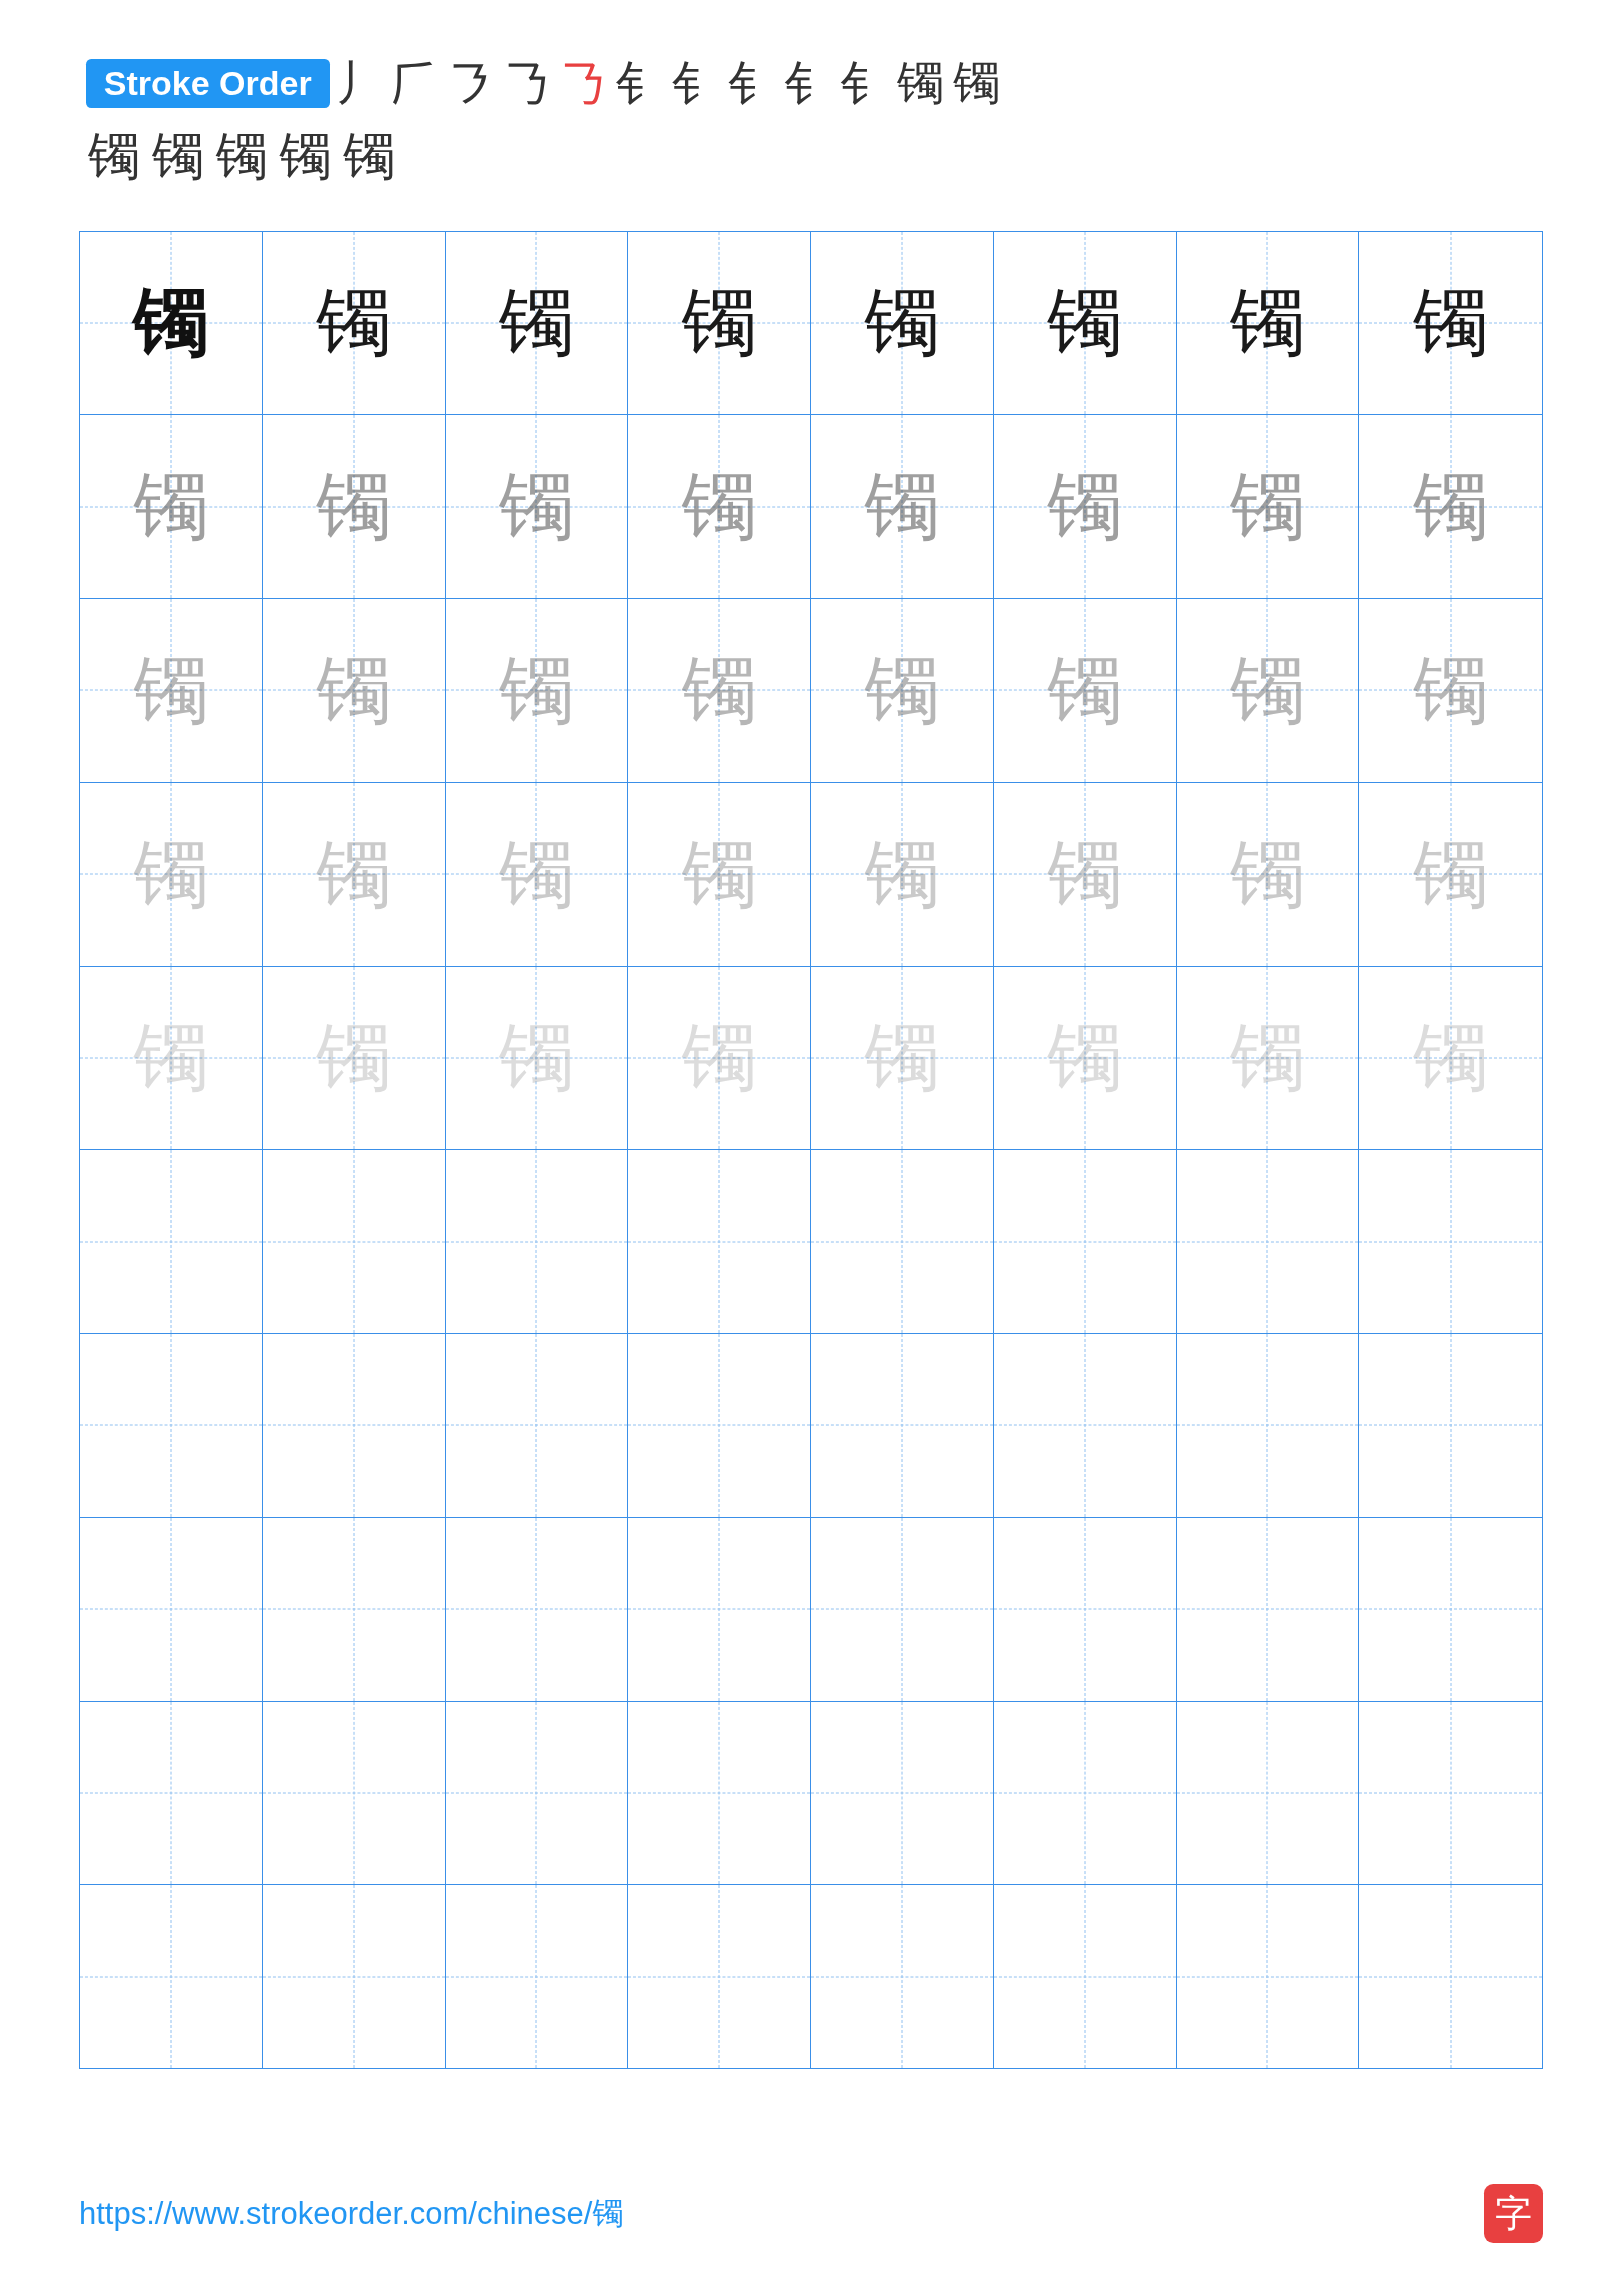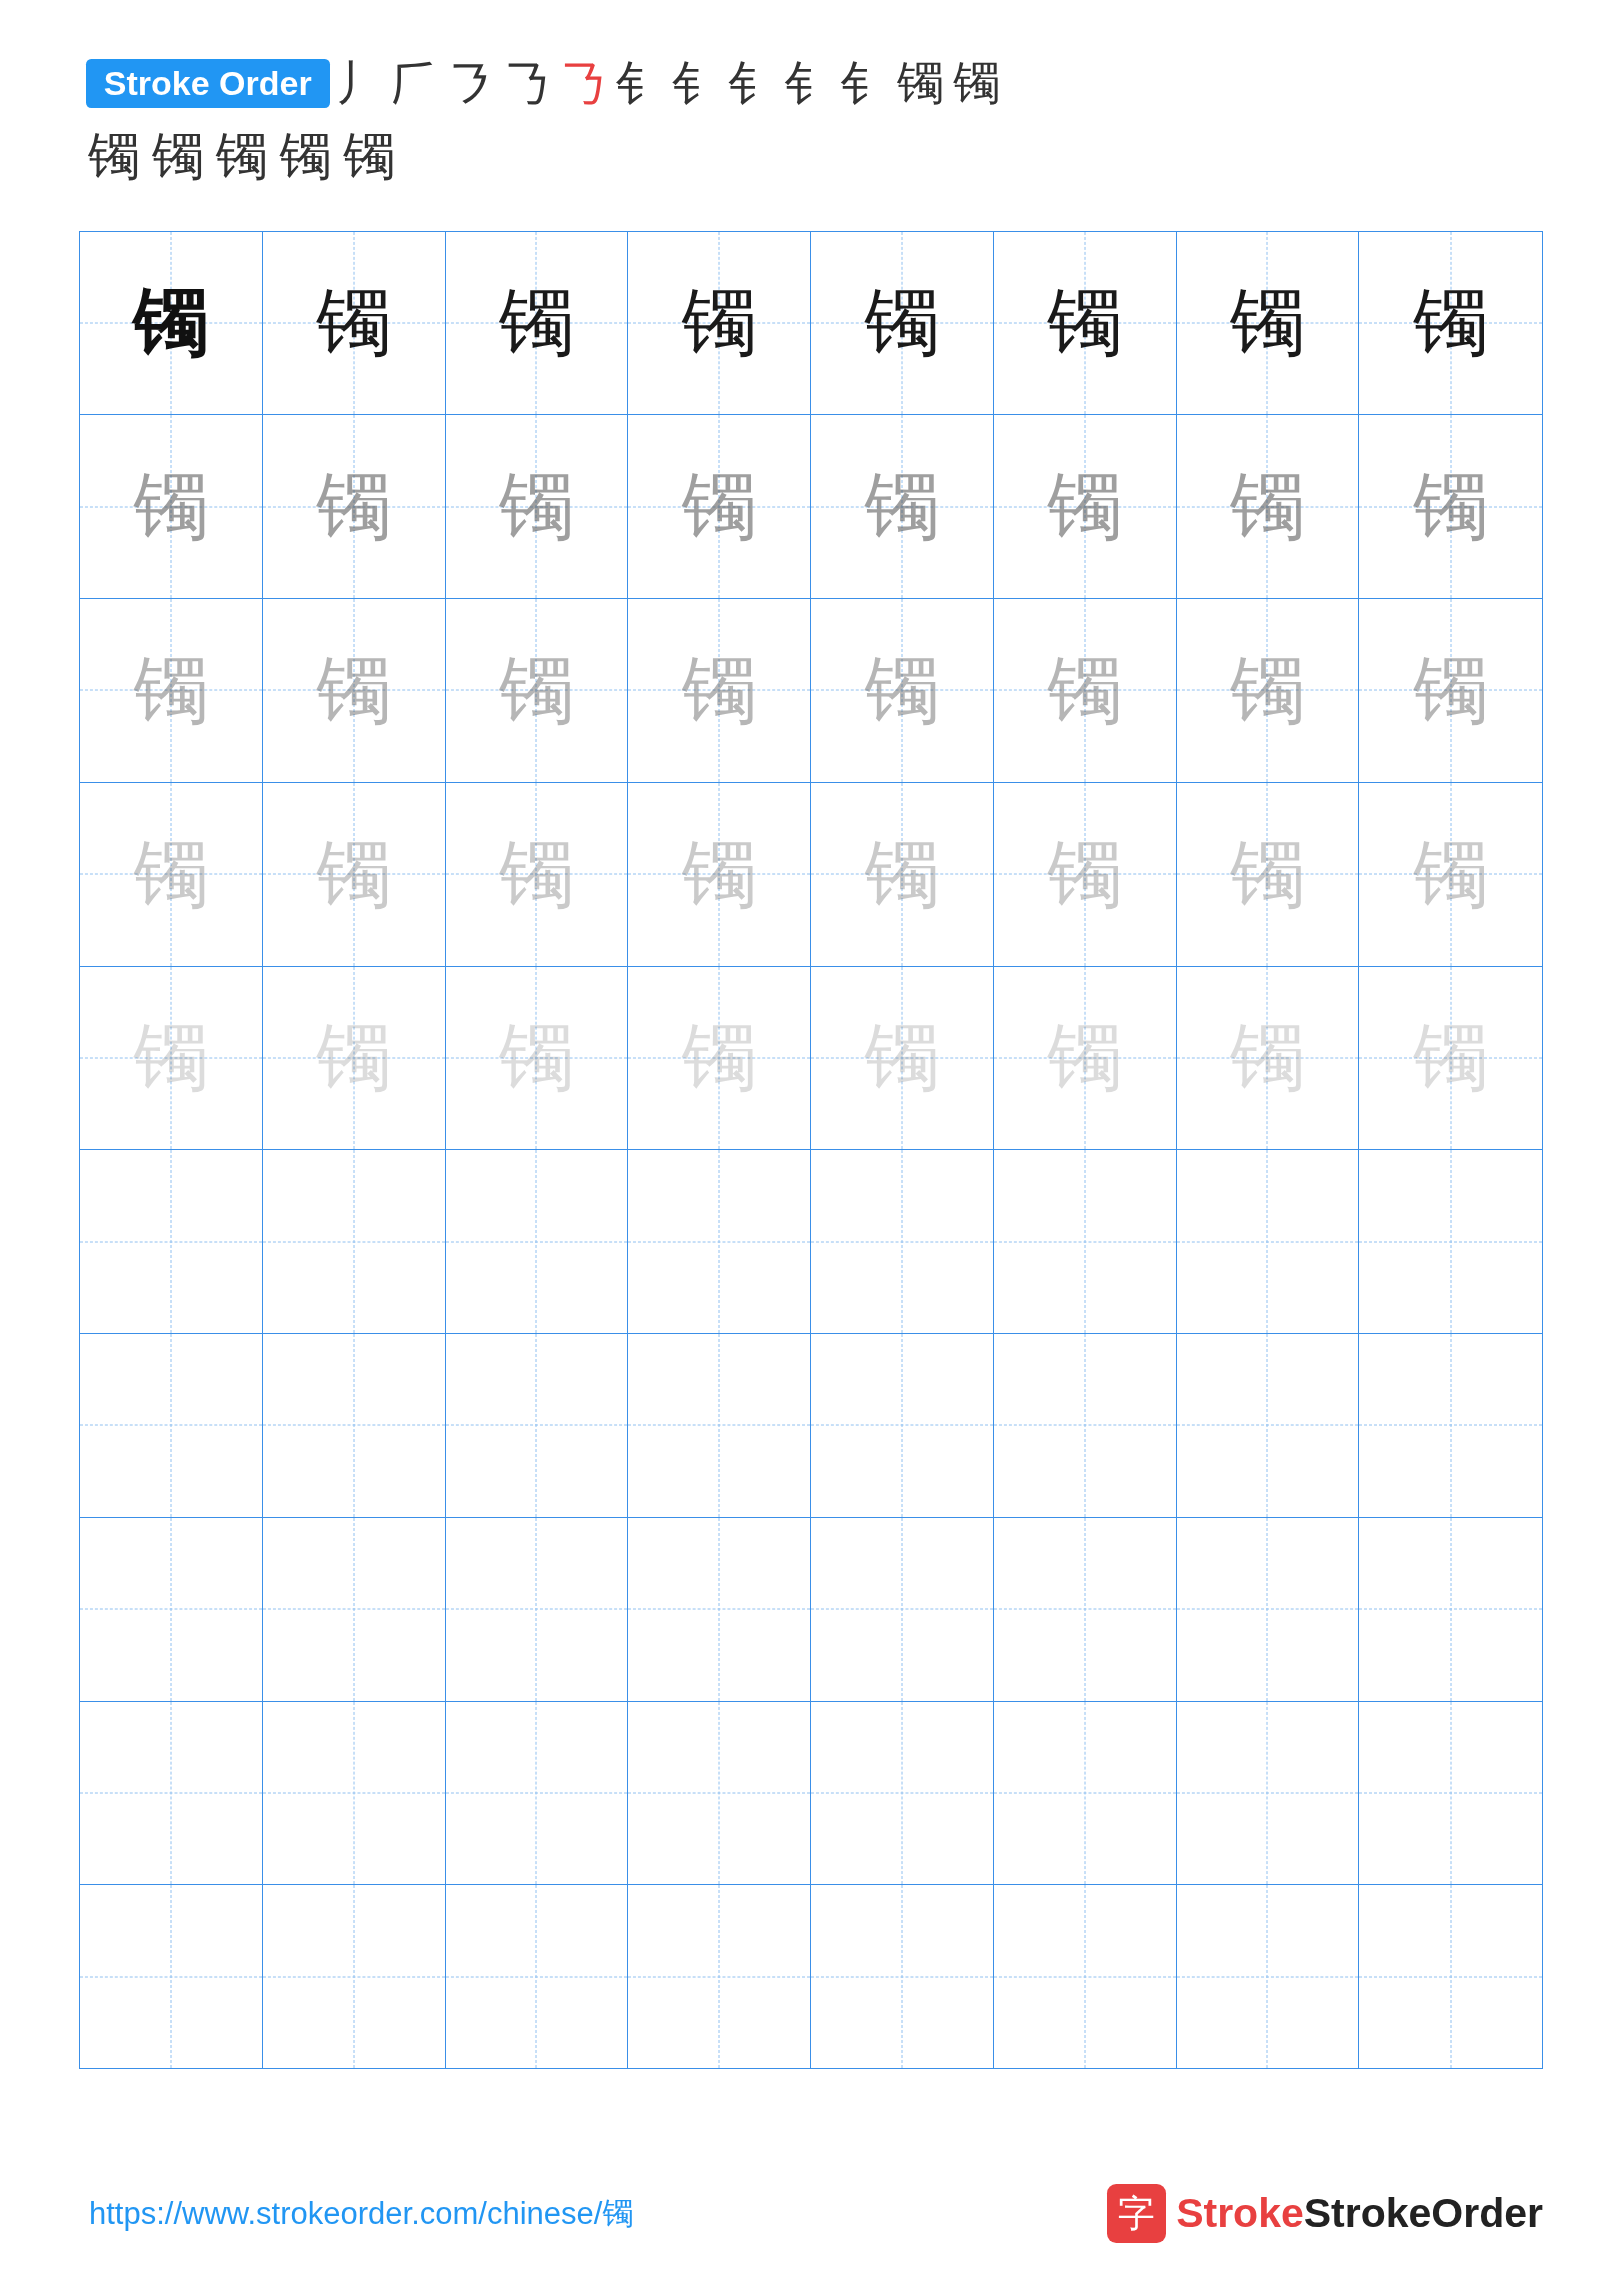--- a/index.html
+++ b/index.html
@@ -159,21 +159,21 @@
     
     .row-2 .cell-char { color: rgba(80,80,80,0.55); }
     .row-3 .cell-char { color: rgba(80,80,80,0.42); }
     .row-4 .cell-char { color: rgba(80,80,80,0.30); }
     .row-5 .cell-char { color: rgba(80,80,80,0.20); }
 
     
     .footer {
       position: absolute;
       bottom: 52px;
-      left: 89px;
+      left: 79px;
       right: 79px;
       display: flex;
       align-items: center;
       justify-content: space-between;
     }
 
     .footer-url {
       font-size: 31px;
       color: #2196f3;
       font-family: Arial, sans-serif;
@@ -421,18 +421,17 @@
         <div class="grid-cell cell-5"></div>
         <div class="grid-cell cell-6"></div>
         <div class="grid-cell cell-7"></div>
       </div>
     </div>
 
   <div class="footer">
     <span class="footer-url">https://www.strokeorder.com/chinese/镯</span>
     <div class="footer-logo">
       <div class="footer-logo-icon">字</div>
-      <span class="footer-logo-text"><span style="color:#e84040">Stroke</span><span style="color:#222">StrokeOrder</span></span>
     </div>
   </div>
 
 </div>
 
 
 </body></html>

